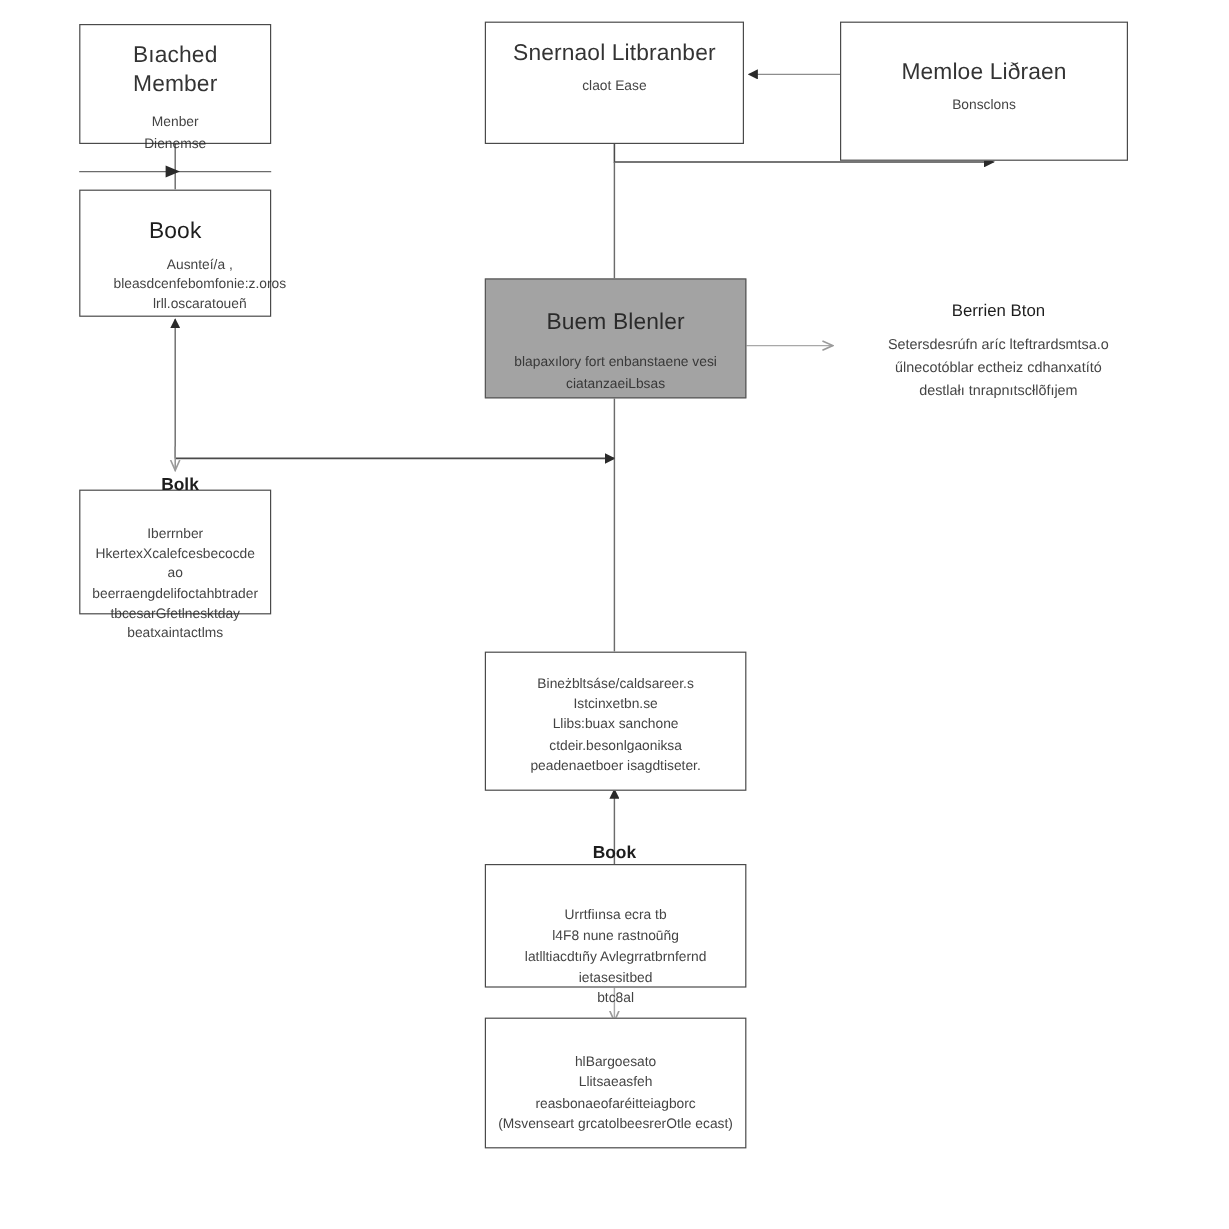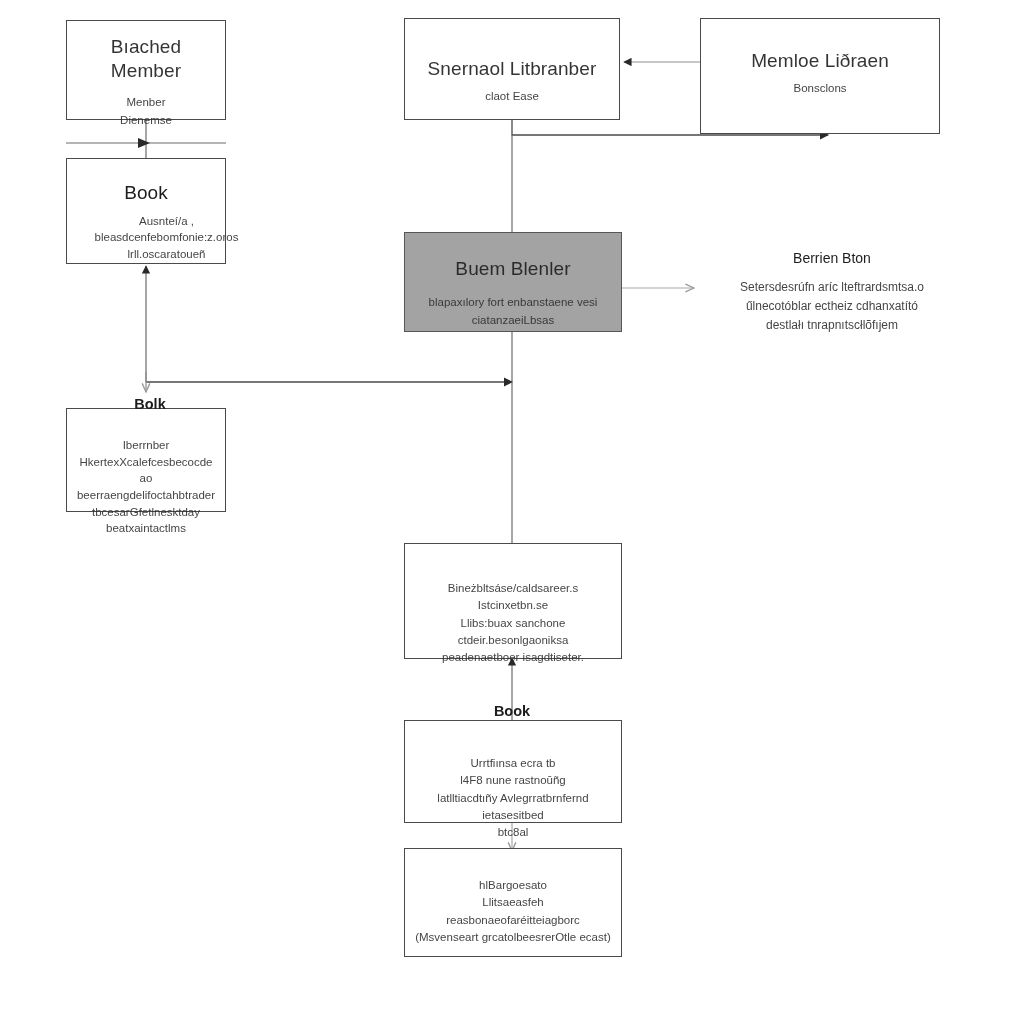--- a/index.html
+++ b/index.html
@@ -135,21 +135,21 @@
     <line x1="512" y1="823" x2="512" y2="851" stroke="#a8a8a8" stroke-width="1.2" marker-end="url(#ah-light)"></line>
   </svg>
 
   <div class="node" style="left:66px; top:20px; width:160px; height:100px;">
     <div class="node-title fuzzy">Bıached Member</div>
     <div class="node-body" style="white-space:pre-line; margin-top:10px;">Menber
 Dienemse</div>
   </div>
 
   <div class="node" style="left:404px; top:18px; width:216px; height:102px;">
-    <div class="node-title fuzzy" style="margin-top:24px;">Snernaol Litbranber</div>
+    <div class="node-title fuzzy" style="margin-top:0;">Snernaol Litbranber</div>
     <div class="node-body tight" style="white-space:pre-line;">claot Ease</div>
   </div>
 
   <div class="node" style="left:700px; top:18px; width:240px; height:116px;">
     <div class="node-title fuzzy" style="margin-top:16px;">Memloe Liðraen</div>
     <div class="node-body tight" style="white-space:pre-line;">Bonsclons</div>
   </div>
 
   <div class="node" style="left:66px; top:158px; width:160px; height:106px;">
     <div class="node-title" style="margin-top:8px;">Book</div>
@@ -165,21 +165,21 @@
   </div>
 
   <div class="node" style="left:66px; top:408px; width:160px; height:104px;">
     <div class="node-body" style="white-space:pre-line; margin-top:14px; line-height:1.45;">Iberrnber
 HkertexXcalefcesbecocde ao
 beerraengdelifoctahbtrader
 tbcesarGfetlnesktday
 beatxaintactlms</div>
   </div>
 
-  <div class="node" style="left:404px; top:543px; width:218px; height:116px;">
+  <div class="node" style="left:404px; top:543px; width:218px; height:116px;justify-content:flex-end;">
     <div class="node-body" style="white-space:pre-line; margin-top:22px; line-height:1.5;">Bineżbltsáse/caldsareer.s
 Istcinxetbn.se
 Llibs:buax sanchone ctdeir.besonlgaoniksa
 peadenaetboer isagdtiseter.</div>
   </div>
 
   <div class="node" style="left:404px; top:720px; width:218px; height:103px;">
     <div class="node-body" style="white-space:pre-line; margin-top:20px; line-height:1.5;">Urrtfiınsa ecra tb
 l4F8 nune rastnoūñg
 latlltiacdtıñy Avlegrratbrnfernd ietasesitbed

